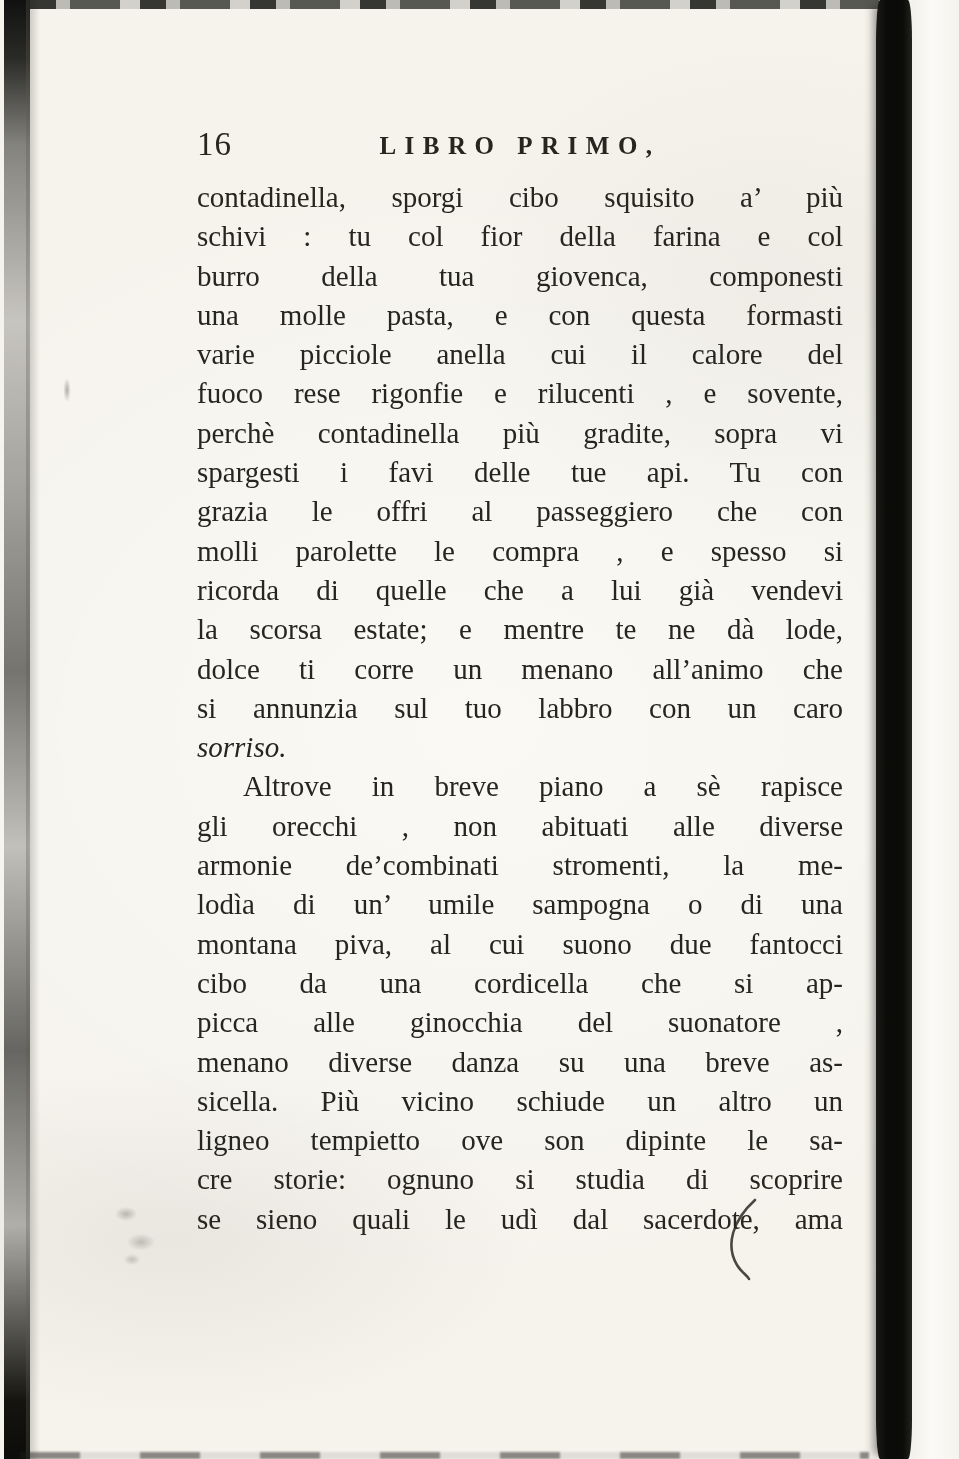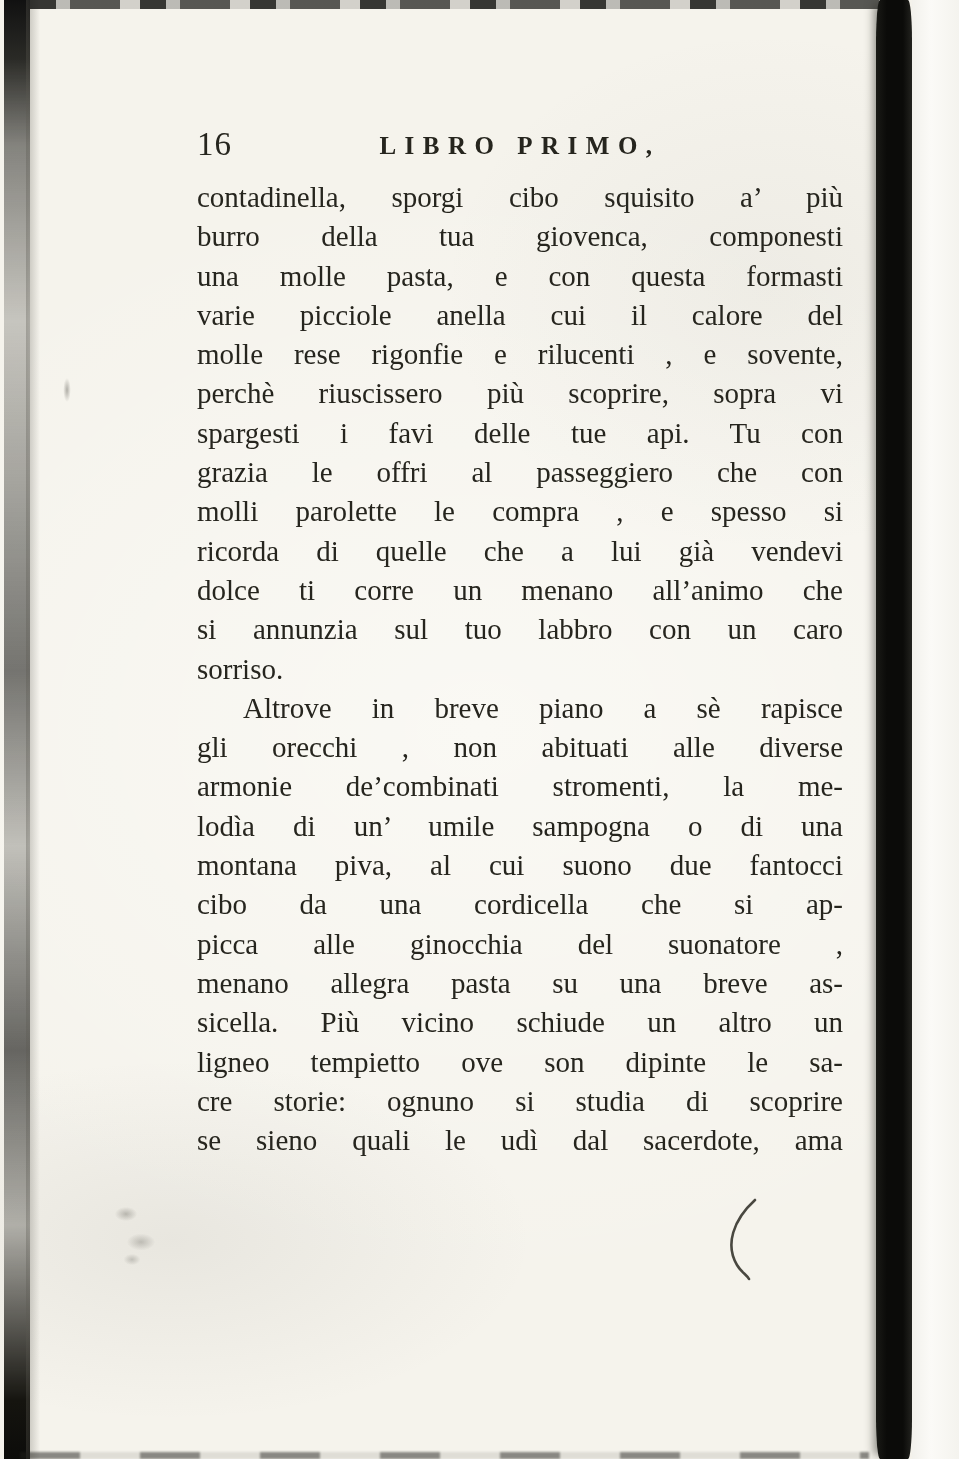--- a/index.html
+++ b/index.html
@@ -87,21 +87,21 @@
   }
   .running-header{
     position:absolute;left:0;right:0;top:6px;text-align:center;
     font-size:25px;letter-spacing:0.34em;font-weight:bold;
   }
   .text-line{
     font-size:29px;line-height:39.3px;
     text-align:justify;text-align-last:justify;
     word-spacing:1px;
   }
-  .text-line.no-j{text-align:left;text-align-last:left;}
+  .text-line.no-j{text-align:left;text-align-last:left;font-style:italic;}
   .text-line.indent{text-indent:46px;}
 </style>
 </head>
 <body>
 
 <div class="scan-page">
 
   <div class="edge-left"></div>
   <div class="edge-left-inner"></div>
   <div class="edge-top"></div>
@@ -116,42 +116,44 @@
   </svg>
 
   <div class="text-block">
     <div class="header-row">
       <span class="page-number">16</span>
       <span class="running-header">LIBRO PRIMO,</span>
     </div>
     <div class="body-text">
         <div class="paragraph">
           <div class="text-line">contadinella, sporgi cibo squisito a’ più</div>
+          <div class="text-line">schivi : tu col fior della farina e col</div>
           <div class="text-line">burro della tua giovenca, componesti</div>
           <div class="text-line">una molle pasta, e con questa formasti</div>
           <div class="text-line">varie picciole anella cui il calore del</div>
-          <div class="text-line">molle rese rigonfie e rilucenti , e sovente,</div>
-          <div class="text-line">perchè riuscissero più scoprire, sopra vi</div>
+          <div class="text-line">fuoco rese rigonfie e rilucenti , e sovente,</div>
+          <div class="text-line">perchè contadinella più gradite, sopra vi</div>
           <div class="text-line">spargesti i favi delle tue api. Tu con</div>
           <div class="text-line">grazia le offri al passeggiero che con</div>
           <div class="text-line">molli parolette le compra , e spesso si</div>
           <div class="text-line">ricorda di quelle che a lui già vendevi</div>
+          <div class="text-line">la scorsa estate; e mentre te ne dà lode,</div>
           <div class="text-line">dolce ti corre un menano all’animo che</div>
           <div class="text-line">si annunzia sul tuo labbro con un caro</div>
           <div class="text-line no-j">sorriso.</div>
         </div>
         <div class="paragraph">
           <div class="text-line indent">Altrove in breve piano a sè rapisce</div>
           <div class="text-line">gli orecchi , non abituati alle diverse</div>
           <div class="text-line">armonie de’combinati stromenti, la me-</div>
           <div class="text-line">lodìa di un’ umile sampogna o di una</div>
           <div class="text-line">montana piva, al cui suono due fantocci</div>
           <div class="text-line">cibo da una cordicella che si ap-</div>
           <div class="text-line">picca alle ginocchia del suonatore ,</div>
-          <div class="text-line">menano allegra pasta su una breve as-</div>
+          <div class="text-line">menano diverse danza su una breve as-</div>
           <div class="text-line">sicella. Più vicino schiude un altro un</div>
           <div class="text-line">ligneo tempietto ove son dipinte le sa-</div>
           <div class="text-line">cre storie: ognuno si studia di scoprire</div>
           <div class="text-line">se sieno quali le udì dal sacerdote, ama</div>
         </div>
       </div>
   </div>
 
 </div>
 

